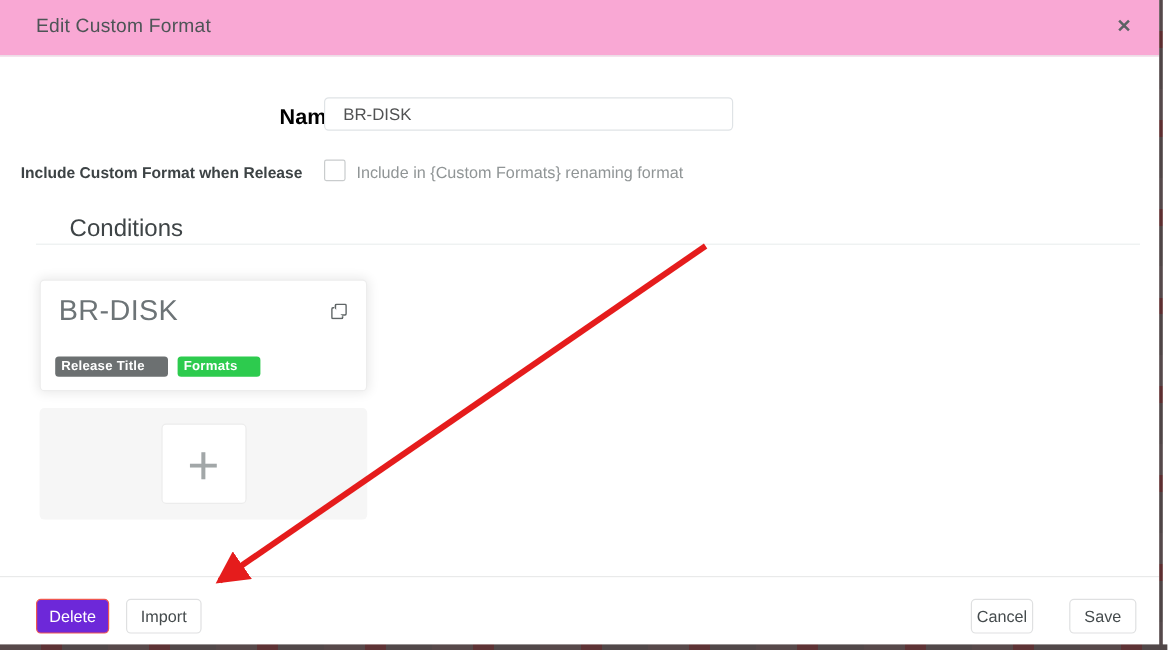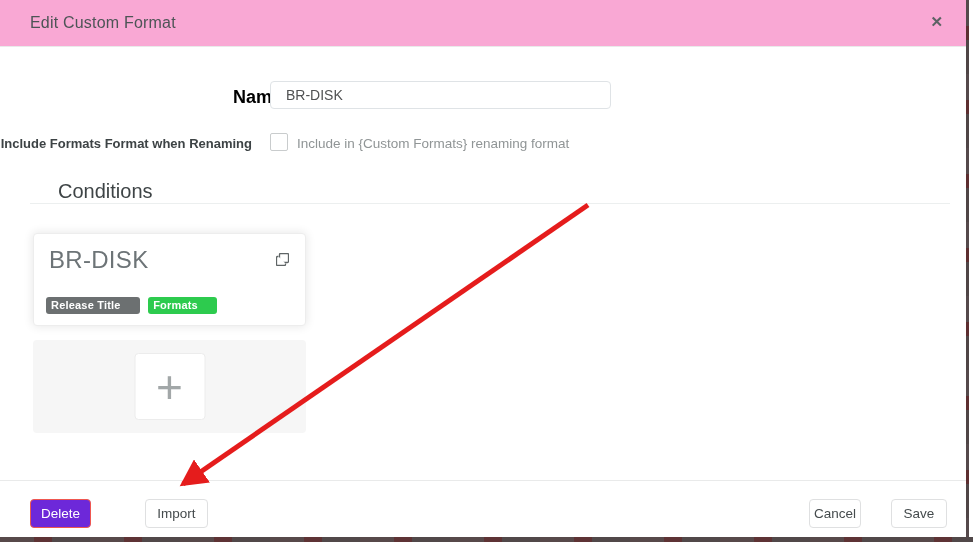--- a/index.html
+++ b/index.html
@@ -102,21 +102,21 @@
     background: #e9eaea;
   }
   .btn {
     position: absolute; top: 499px; height: 29px;
     border-radius: 4px; font-size: 13.5px;
     display: flex; align-items: center; justify-content: center;
     cursor: pointer; font-family: "Liberation Sans", sans-serif;
     border: 1px solid #dfe0e1; background: #fff; color: #454b4d;
   }
   .btn-delete { left: 30px; width: 61px; background: #6d28d9; border-color: #ef5750; color: #fff; }
-  .btn-import { left: 105px; width: 63px; margin-left: 40px; }
+  .btn-import { left: 105px; width: 63px; }
   .btn-cancel { left: 809px; width: 52px; }
   .btn-save   { left: 891px; width: 56px; }
 
   
   .edge-bottom {
     position: absolute; left: 0; bottom: 0; width: 973px; height: 5px;
     background: repeating-linear-gradient(90deg,
       #57494a 0 34px, #5e3335 34px 52px, #514849 52px 90px);
   }
   .edge-right {
@@ -135,21 +135,21 @@
 <body>
 
 <div class="modal-header">
   <div class="modal-title">Edit Custom Format</div>
   <div class="modal-close">✕</div>
 </div>
 
 <div class="name-label">Name</div>
 <input class="name-input" type="text" value="BR-DISK" style="">
 
-<div class="include-label">Include Formats Format when Renaming</div>
+<div class="include-label">Include Custom Format when Release</div>
 <input class="include-checkbox" type="checkbox" style="">
 <div class="include-help">Include in {Custom Formats} renaming format</div>
 
 <div class="conditions-heading">Conditions</div>
 <div class="conditions-divider"></div>
 
 <div class="condition-card">
   <div class="condition-card-title">BR-DISK</div>
   <svg class="clone-icon" viewBox="0 0 13 13">
     <rect x="3.5" y="0.5" width="9" height="9" rx="1" fill="none" stroke="#5f6566" stroke-width="1.3"></rect>

